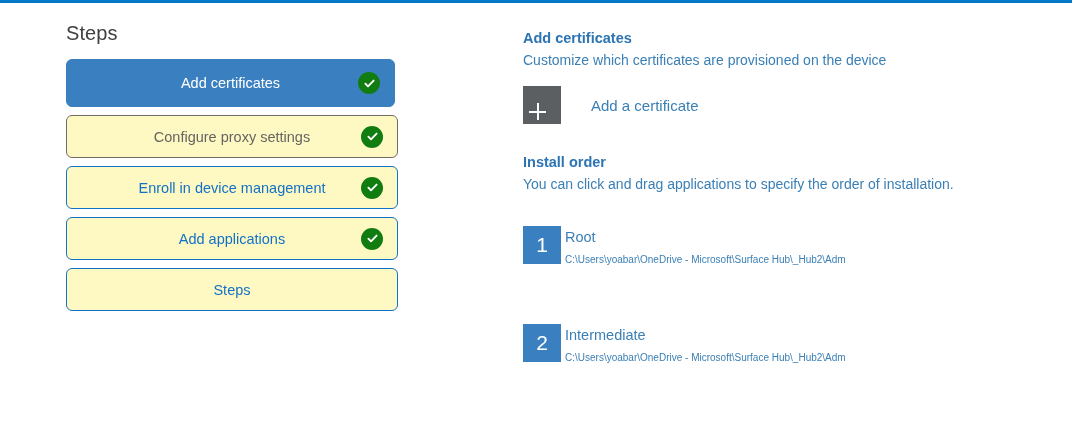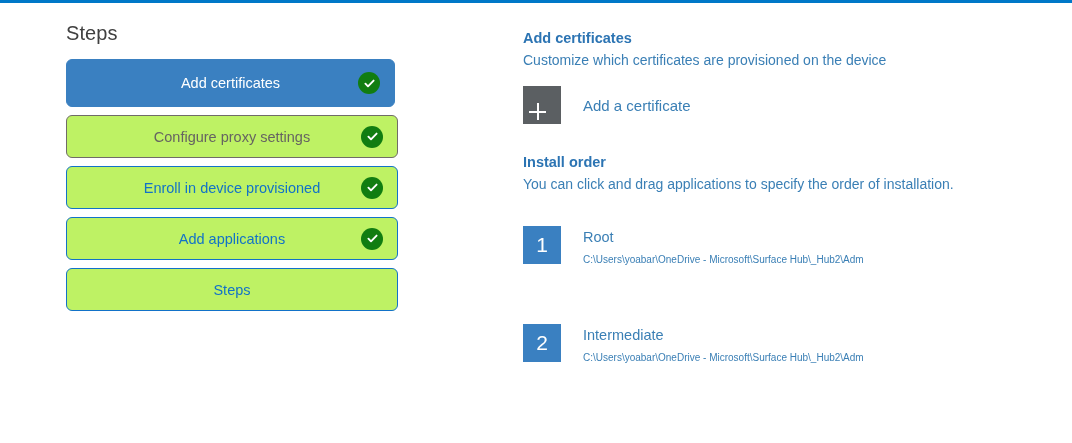--- a/index.html
+++ b/index.html
@@ -39,21 +39,21 @@
     margin: 0 0 14px 0;
     letter-spacing: 0.1px;
   }
   .step-btn {
     position: relative;
     box-sizing: border-box;
     height: 43px;
     margin-bottom: 8px;
     border-radius: 6px;
     border: 1px solid #1272c8;
-    background: #bef264;
+    background: #fef9c3;
     color: #1272c8;
     font-size: 14.5px;
     display: flex;
     align-items: center;
     justify-content: center;
     cursor: pointer;
     user-select: none;
   }
   .step-btn.selected {
     background: #3a80c1;
@@ -102,20 +102,21 @@
     margin: 6px 0 0 0;
     white-space: nowrap;
   }
 
   .add-cert-row {
     display: flex;
     align-items: center;
     margin-top: 18px;
     cursor: pointer;
     width: fit-content;
+    gap: 8px;
   }
   .plus-box {
     width: 38px;
     height: 38px;
     background: #5b5f62;
     position: relative;
     flex: 0 0 auto;
   }
   .plus-box .plus-h,
   .plus-box .plus-v {
@@ -154,21 +155,21 @@
     height: 38px;
     background: #3a80c1;
     color: #ffffff;
     font-size: 21px;
     display: flex;
     align-items: center;
     justify-content: center;
     flex: 0 0 auto;
   }
   .order-text {
-    margin-left: 22px;
+    margin-left: 4px;
     line-height: 1.32;
     white-space: nowrap;
   }
   .order-name {
     color: #3a7fb5;
     font-size: 14.5px;
   }
   .order-path {
     color: #3a7fb5;
     font-size: 10px;
@@ -195,21 +196,21 @@
     <span class="step-label">Configure proxy settings</span>
     <span class="check-badge">
       <svg width="13" height="13" viewBox="0 0 13 13">
           <path d="M2.4 6.7 L5 9.3 L10.6 3.6" stroke="#ffffff" stroke-width="1.9" fill="none" stroke-linecap="round" stroke-linejoin="round"></path>
         </svg>
     </span>
   </div>
 
 
   <div class="step-btn">
-    <span class="step-label">Enroll in device provisioned</span>
+    <span class="step-label">Enroll in device management</span>
     <span class="check-badge">
       <svg width="13" height="13" viewBox="0 0 13 13">
           <path d="M2.4 6.7 L5 9.3 L10.6 3.6" stroke="#ffffff" stroke-width="1.9" fill="none" stroke-linecap="round" stroke-linejoin="round"></path>
         </svg>
     </span>
   </div>
 
   <div class="step-btn">
     <span class="step-label">Add applications</span>
     <span class="check-badge">

